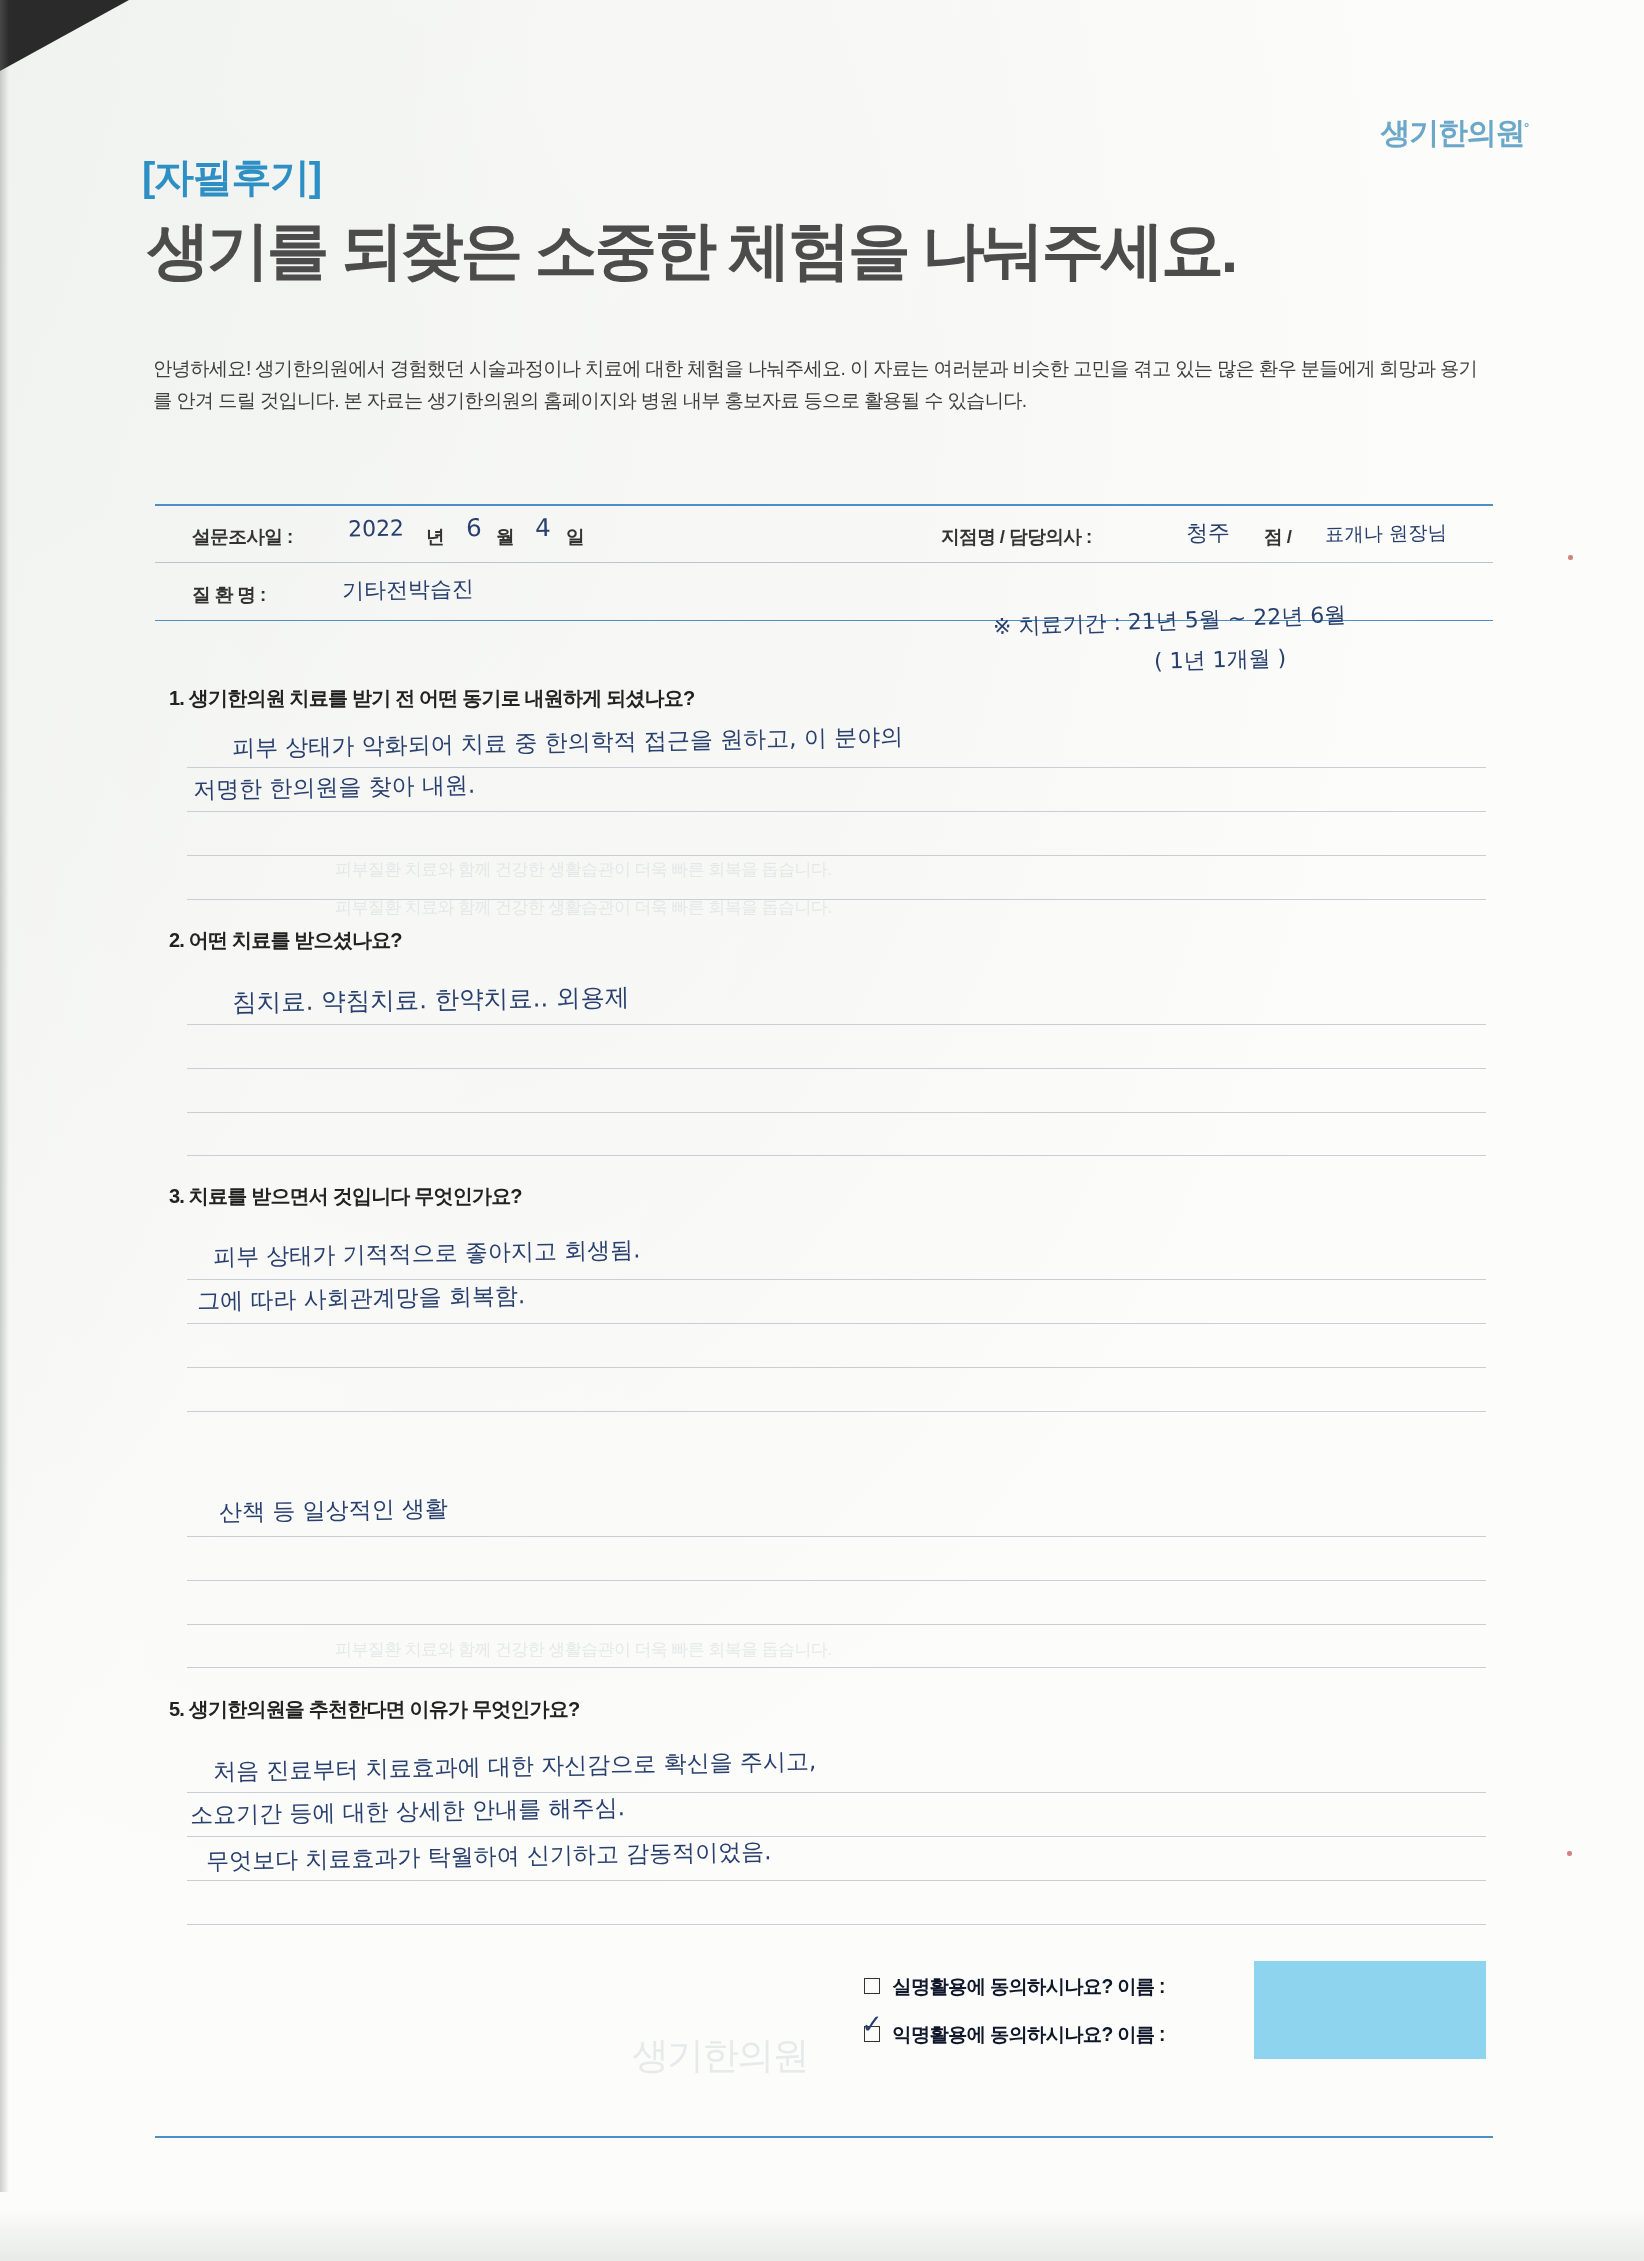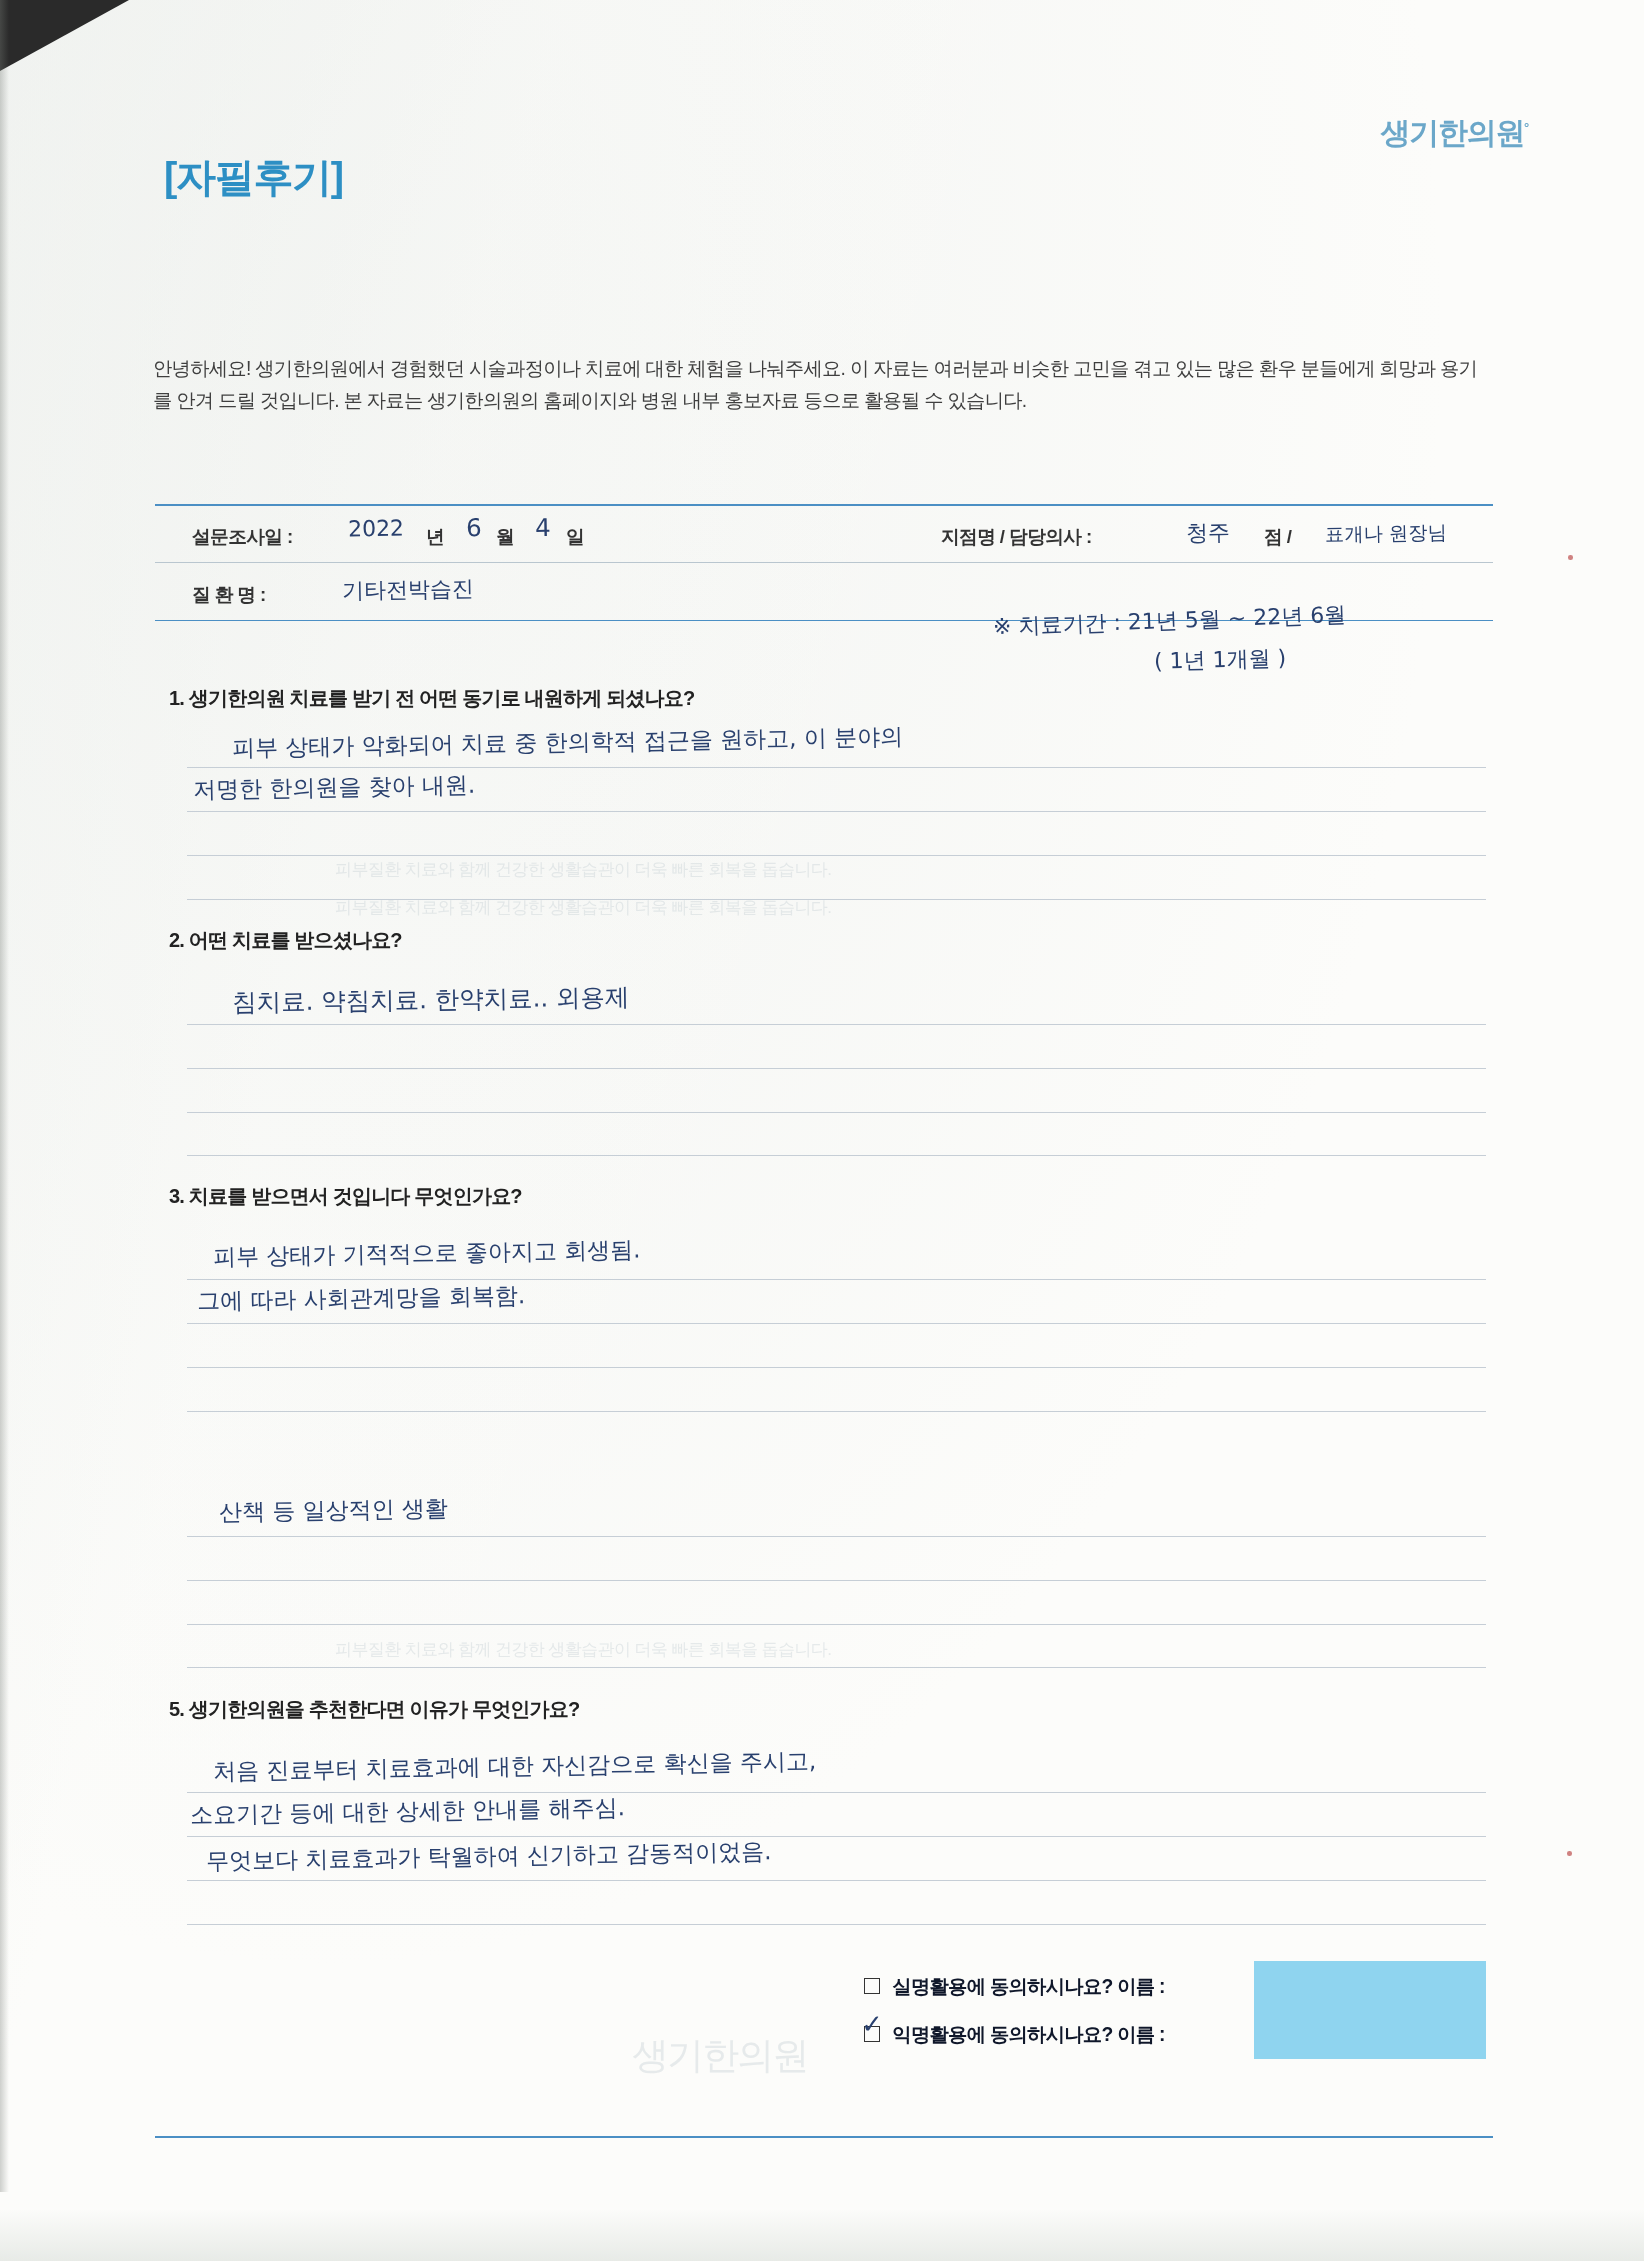--- a/index.html
+++ b/index.html
@@ -59,21 +59,21 @@
     color: #6ba7c9;
     font-weight: bold;
   }
   .logo .dot {
     font-size: 13px;
     vertical-align: super;
     color: #6ba7c9;
   }
   .title-tag {
     position: absolute;
-    left: 164px;
+    left: 142px;
     top: 150px;
     font-size: 40px;
     font-weight: bold;
     color: #2d8fc4;
     letter-spacing: -1.3px;
   }
   .title-main {
     position: absolute;
     left: 147px;
     top: 208px;
@@ -204,20 +204,21 @@
   <div class="paper"></div>
   <div class="scan-corner"></div>
   <div class="scan-edge-left"></div>
   <div class="scan-edge-bottom"></div>
 
   <div class="logo">
     <span>생기한의원</span><span class="dot">°</span>
   </div>
 
   <div class="title-tag">[자필후기]</div>
+  <div class="title-main">생기를 되찾은 소중한 체험을 나눠주세요.</div>
   <div class="intro">안녕하세요! 생기한의원에서 경험했던 시술과정이나 치료에 대한 체험을 나눠주세요. 이 자료는 여러분과 비슷한 고민을 겪고 있는 많은 환우 분들에게 희망과 용기를 안겨 드릴 것입니다. 본 자료는 생기한의원의 홈페이지와 병원 내부 홍보자료 등으로 활용될 수 있습니다.</div>
 
   <div class="rule" style="left:155px; top:504px; width:1338px; height:1.9px;"></div>
   <div class="rule-thin" style="left:155px; top:562px; width:1338px;"></div>
   <div class="rule" style="left:155px; top:620px; width:1338px; height:1.3px;"></div>
 
   <div class="field-label" style="left:192px; top:524px;">설문조사일 :</div>
   <div class="hand ink" style="left:348px; top:516px;">2022</div>
   <div class="field-label" style="left:426px; top:524px;">년</div>
   <div class="hand ink big" style="left:466px; top:513px;">6</div>

